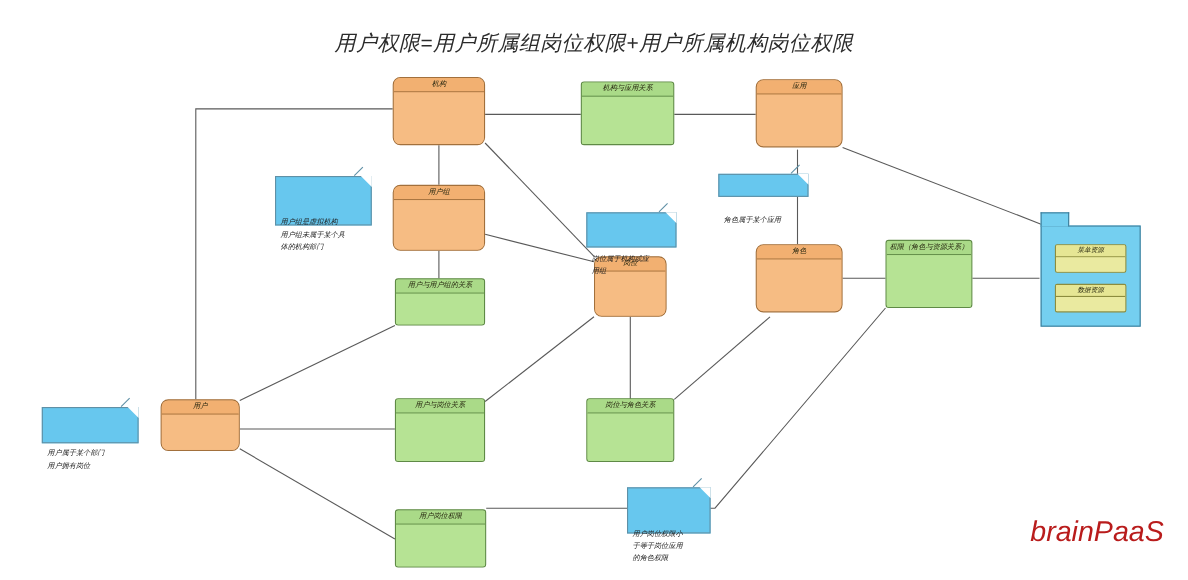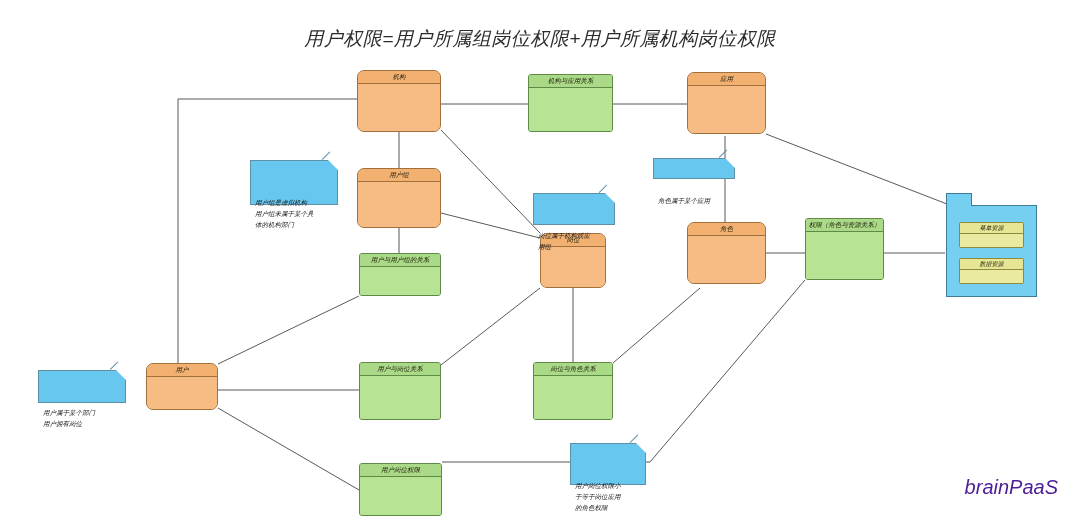--- a/index.html
+++ b/index.html
@@ -113,22 +113,22 @@
     position:absolute;
     right:14px;bottom:12px;
     font-size:22px;
     color:#d8d8d8;
     white-space:nowrap;
     letter-spacing:1px;
   }
   .watermark-back{
     position:absolute;
     right:22px;bottom:28px;
-    font-size:20px;
-    color:#4c1d95;
+    font-size:26px;
+    color:#b91c1c;
     white-space:nowrap;
   }
 </style>
 </head>
 <body>
 
 <div id="canvas">
 
   <div class="diagram-title">用户权限=用户所属组岗位权限+用户所属机构岗位权限</div>
 

